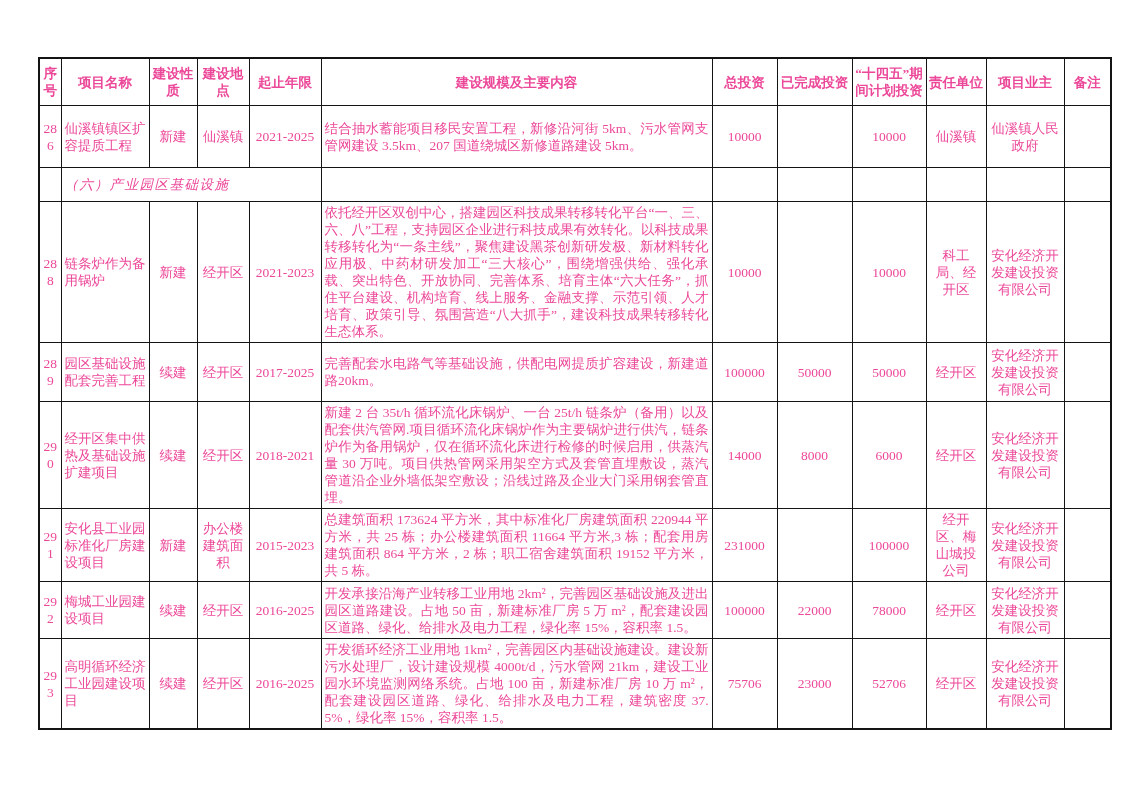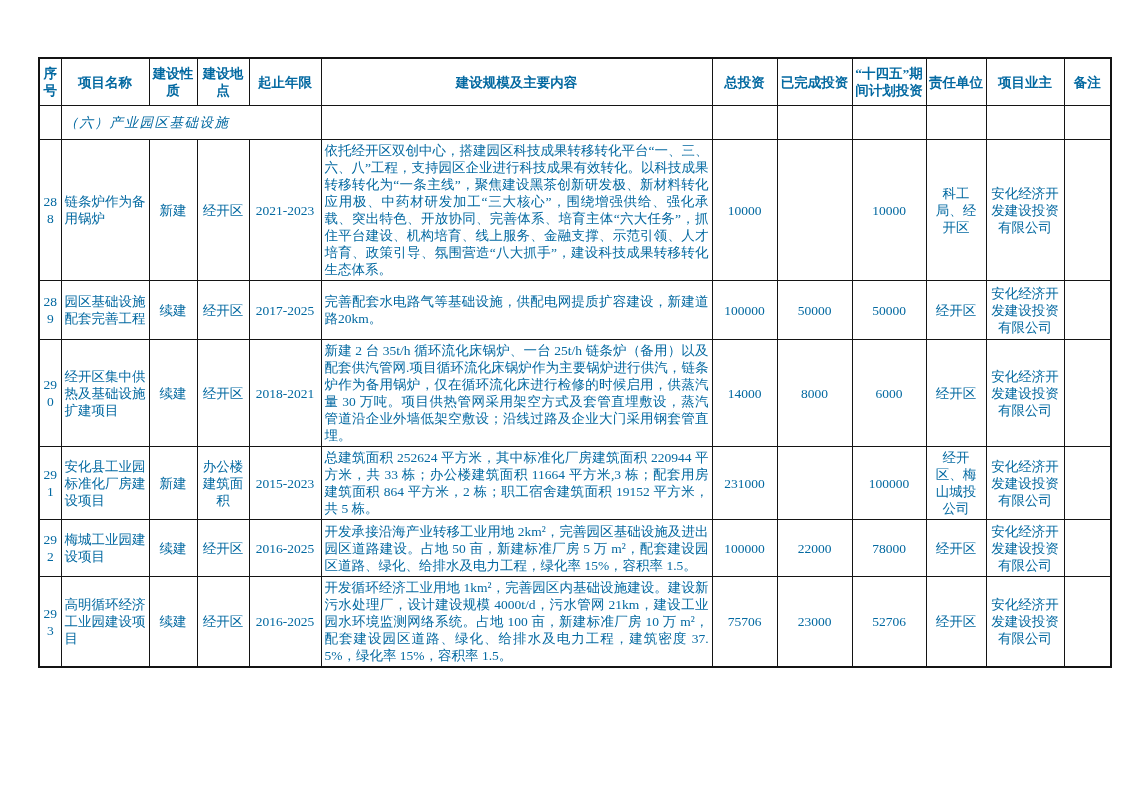--- a/index.html
+++ b/index.html
@@ -1,19 +1,19 @@
 <!DOCTYPE html>
 <html><head>
 <meta charset="utf-8">
 <style>
   html,body{margin:0;padding:0;}
   body{background:#e8e8e8;}
   .page{
     width:1122px;height:793px;background:#ffffff;position:relative;
-    font-family:"Liberation Serif","DejaVu Serif",serif;color:#0369a1;
+    font-family:"Liberation Serif","DejaVu Serif",serif;color:#ec4899;
     overflow:hidden;margin:0 auto;
   }
   table.doc{
     position:absolute;left:38px;top:57px;width:1072px;
     border-collapse:collapse;table-layout:fixed;
     border:2px solid #141414;
   }
   table.doc th, table.doc td{
     border:1px solid #141414;
     vertical-align:middle;
@@ -70,20 +70,34 @@
           <th>建设规模及主要内容</th>
           <th>总投资</th>
           <th>已完成投资</th>
           <th>“十四五”期间计划投资</th>
           <th>责任单位</th>
           <th>项目业主</th>
           <th>备注</th>
         </tr>
     </thead>
     <tbody id="table-body">
+        <tr style="height: 62px;">
+          <td class="c-no">286</td>
+          <td class="c-name">仙溪镇镇区扩容提质工程</td>
+          <td class="c-nature">新建</td>
+          <td class="c-loc">仙溪镇</td>
+          <td class="c-years">2021-2025</td>
+          <td class="c-content">结合抽水蓄能项目移民安置工程，新修沿河街 5km、污水管网支管网建设 3.5km、207 国道绕城区新修道路建设 5km。</td>
+          <td class="c-num">10000</td>
+          <td class="c-num"></td>
+          <td class="c-num">10000</td>
+          <td class="c-unit">仙溪镇</td>
+          <td class="c-owner">仙溪镇人民政府</td>
+          <td class="c-remark"></td>
+        </tr>
         <tr style="height: 34px; padding-left: 9px;">
           <td class="c-no"></td>
           <td colspan="4" class="section-cell">（六）产业园区基础设施</td>
           <td class="c-content"></td>
           <td class="c-num"></td>
           <td class="c-num"></td>
           <td class="c-num"></td>
           <td class="c-unit"></td>
           <td class="c-owner"></td>
           <td class="c-remark"></td>
@@ -129,21 +143,21 @@
           <td class="c-unit">经开区</td>
           <td class="c-owner">安化经济开发建设投资有限公司</td>
           <td class="c-remark"></td>
         </tr>
         <tr style="height: 55px;">
           <td class="c-no">291</td>
           <td class="c-name">安化县工业园标准化厂房建设项目</td>
           <td class="c-nature">新建</td>
           <td class="c-loc">办公楼建筑面积</td>
           <td class="c-years">2015-2023</td>
-          <td class="c-content">总建筑面积 252624 平方米，其中标准化厂房建筑面积 220944 平方米，共 33 栋；办公楼建筑面积 11664 平方米,3 栋；配套用房建筑面积 864 平方米，2 栋；职工宿舍建筑面积 19152 平方米，共 5 栋。</td>
+          <td class="c-content">总建筑面积 173624 平方米，其中标准化厂房建筑面积 220944 平方米，共 25 栋；办公楼建筑面积 11664 平方米,3 栋；配套用房建筑面积 864 平方米，2 栋；职工宿舍建筑面积 19152 平方米，共 5 栋。</td>
           <td class="c-num">231000</td>
           <td class="c-num"></td>
           <td class="c-num">100000</td>
           <td class="c-unit">经开区、梅山城投公司</td>
           <td class="c-owner">安化经济开发建设投资有限公司</td>
           <td class="c-remark"></td>
         </tr>
         <tr style="height: 57px;">
           <td class="c-no">292</td>
           <td class="c-name">梅城工业园建设项目</td>

